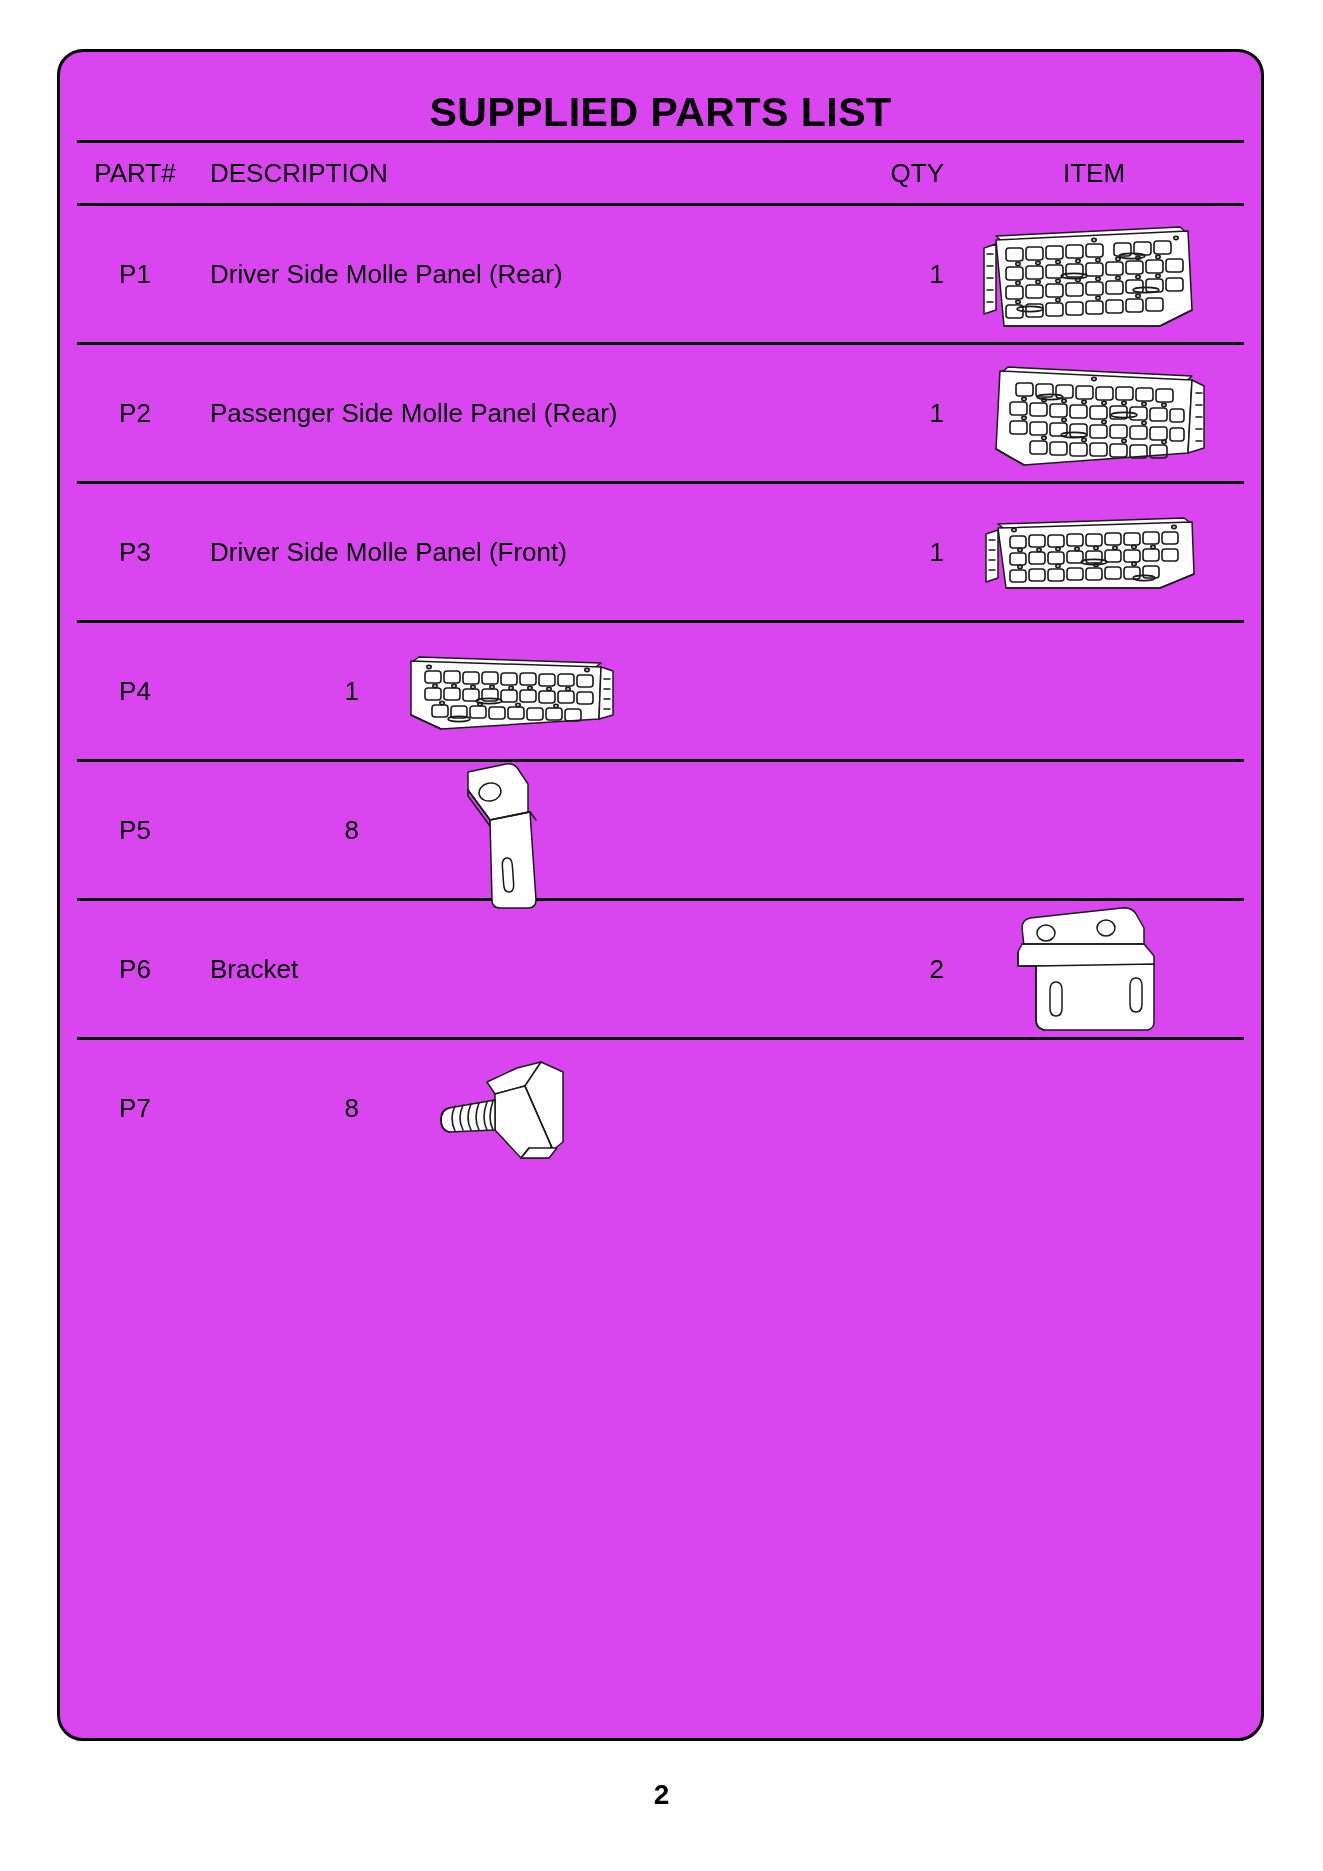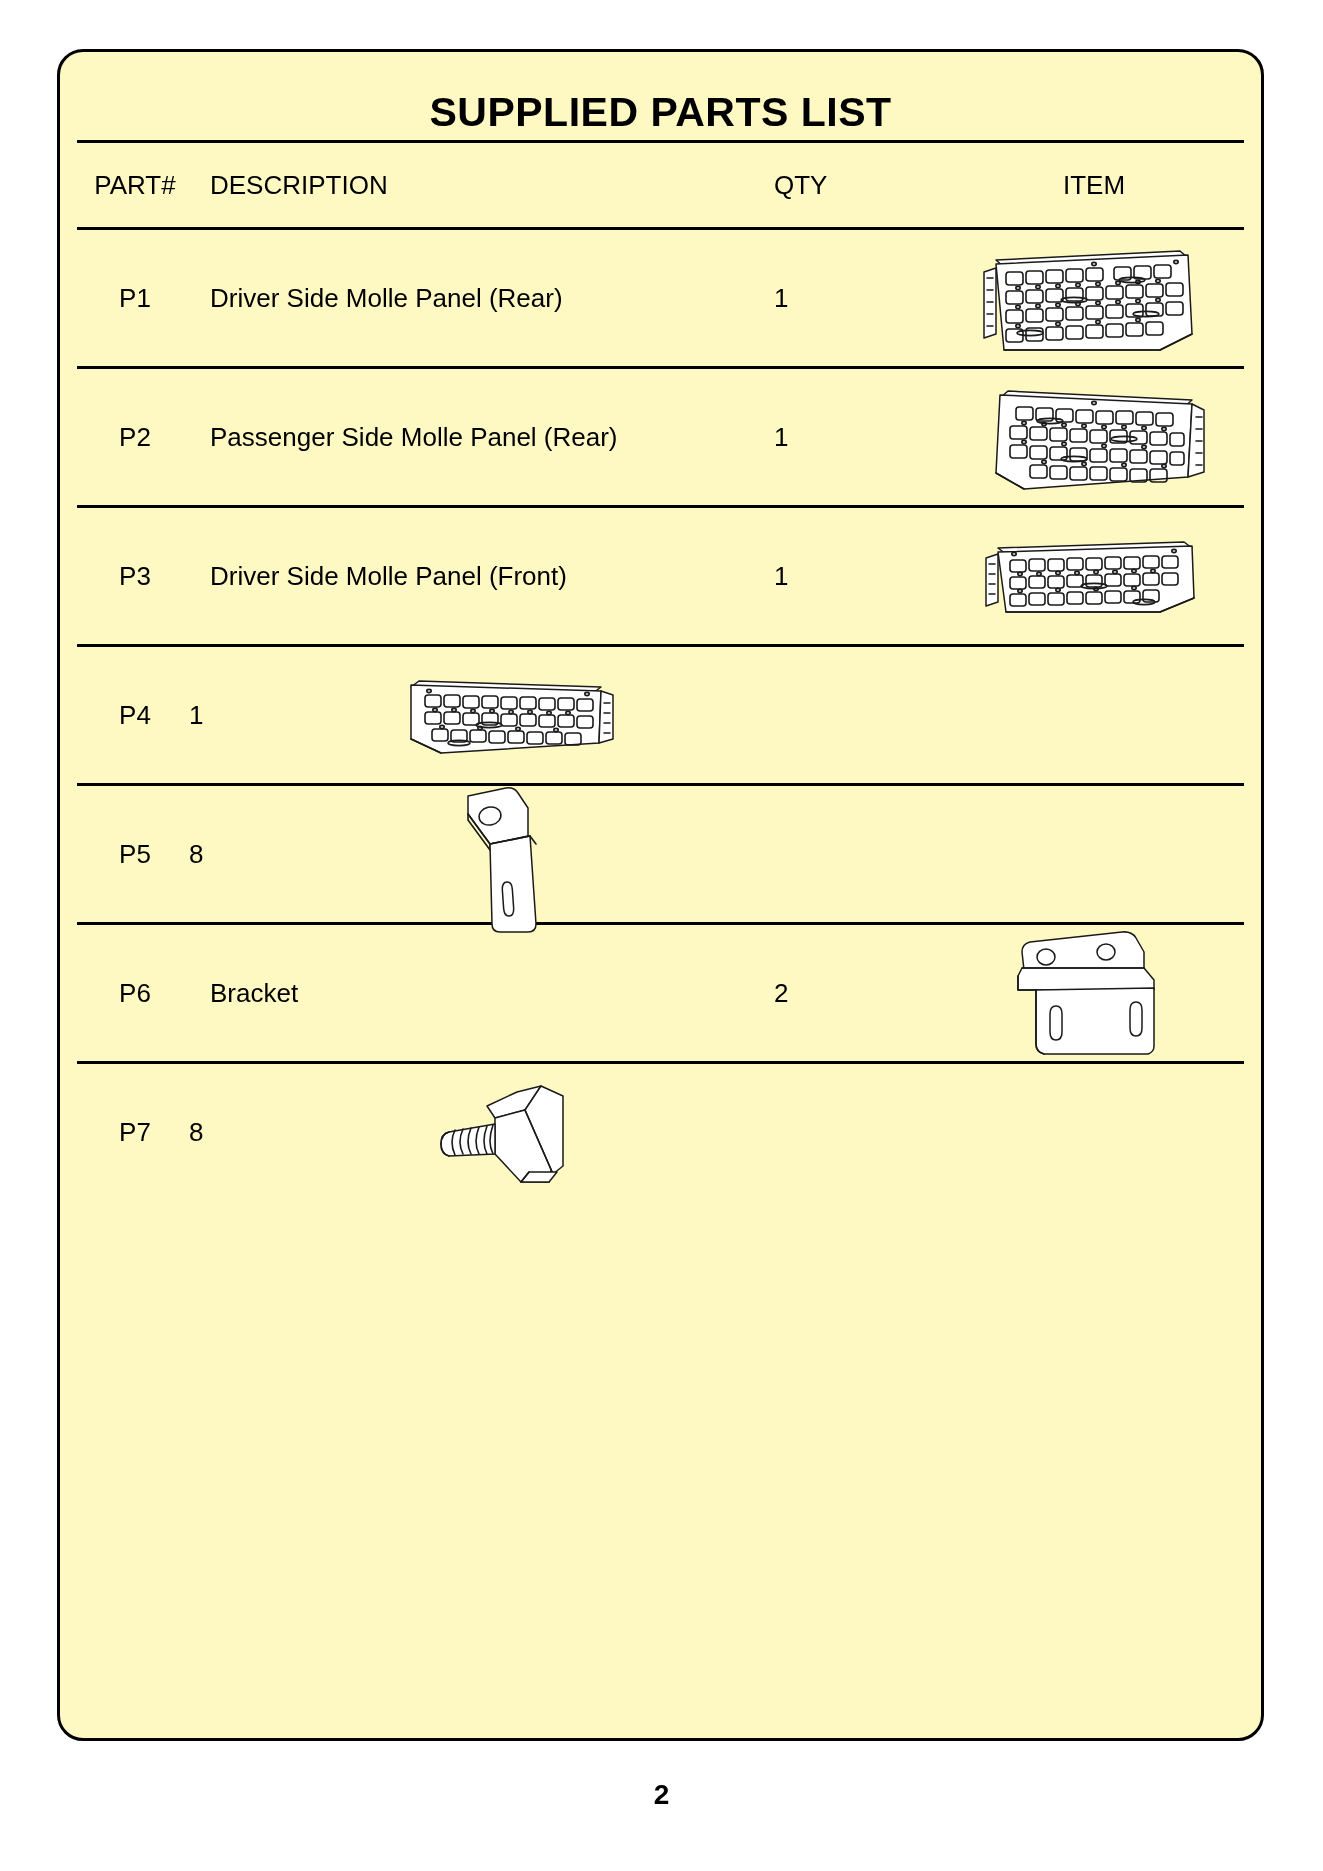--- a/index.html
+++ b/index.html
@@ -19,21 +19,21 @@
   
   #page-frame {
     position: absolute;
     left: 57px;
     top: 49px;
     width: 1207px;
     height: 1692px;
     border: 3px solid #000;
     border-radius: 26px;
     box-sizing: border-box;
-    background: #fef9c3;
+    background: #d946ef;
   }
 
   
   .title {
     position: absolute;
     left: 0;
     top: 37px;
     width: 100%;
     text-align: center;
     font-size: 41px;
@@ -56,21 +56,21 @@
     width: 100%;
   }
 
   .row {
     display: flex;
     align-items: center;
     width: 100%;
     box-sizing: border-box;
   }
   .row.header {
-    height: 84px;
+    height: 60px;
     font-size: 26px;
   }
   .row.body {
     height: 136px;
     font-size: 26px;
   }
 
   .col-part {
     width: 112px;
     flex: 0 0 112px;
@@ -79,21 +79,21 @@
     box-sizing: border-box;
   }
   .col-desc {
     flex: 1 1 auto;
     padding-left: 21px;
     box-sizing: border-box;
   }
   .col-qty {
     width: 170px;
     flex: 0 0 170px;
-    text-align: left;
+    text-align: right;
     box-sizing: border-box;
   }
   .col-item {
     width: 300px;
     flex: 0 0 300px;
     display: flex;
     align-items: center;
     justify-content: center;
     box-sizing: border-box;
   }

